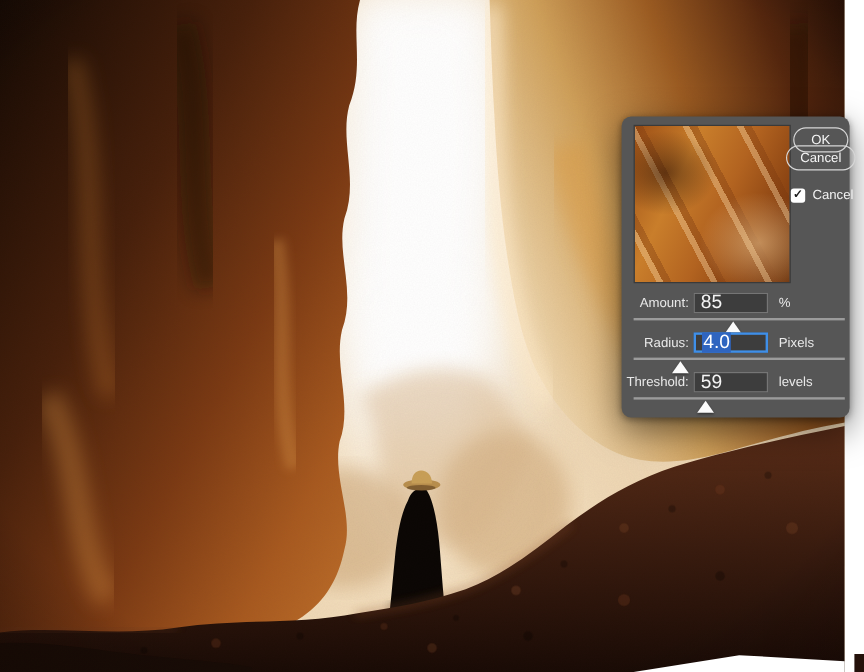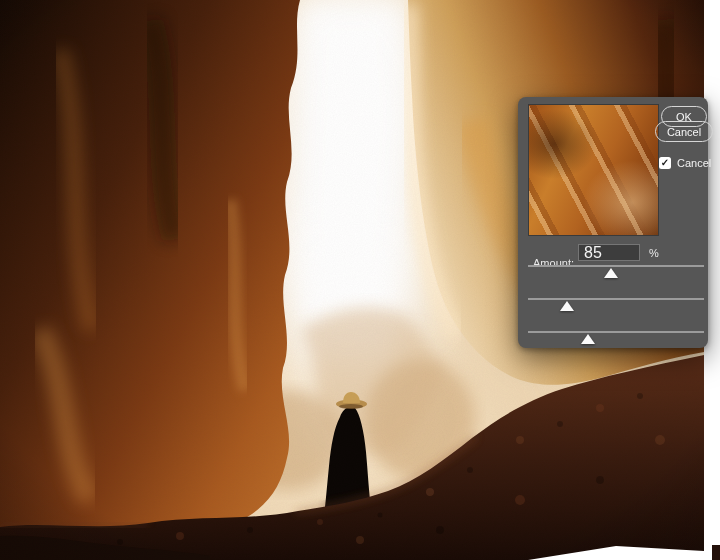--- a/index.html
+++ b/index.html
@@ -28,21 +28,21 @@
     line-height:18px;text-align:center;cursor:pointer;padding:0;}
   .btn-ok{left:143px;top:9px;width:46px;height:21px;}
   .btn-cancel{left:137px;top:24px;width:58px;height:21px;}
   .chk-row{position:absolute;left:141px;top:59px;height:14px;display:flex;align-items:center;}
   .chk{width:12px;height:12px;background:#ffffff;border-radius:2.5px;color:#1a1a1a;font-size:10px;
     line-height:12px;text-align:center;font-weight:bold;}
   .chk-label{margin-left:6px;color:#f2f2f2;}
 
   .row{position:absolute;left:0;width:100%;height:18px;}
   .row-amount{top:147px;} .row-radius{top:180px;} .row-threshold{top:213px;}
-  .row .lbl{position:absolute;left:0;top:13px;width:56px;text-align:right;color:#e9e9e9;}
+  .row .lbl{position:absolute;left:0;top:3px;width:56px;text-align:right;color:#e9e9e9;}
   .num-field{position:absolute;left:60px;top:0;width:62px;height:17px;box-sizing:border-box;
     background:#3d3d3d;border:1px solid #757575;color:#f4f4f4;font-size:16px;
     font-family:"Liberation Sans",sans-serif;padding:0 0 0 5px;line-height:15px;}
   .num-field.focused{border:2px solid #3f8fe8;line-height:13px;}
   .num-field .sel{background:#2f65c0;color:#ffffff;padding:0 1px;}
   .row .unit{position:absolute;left:131px;top:3px;color:#e9e9e9;}
 
   .slider{position:absolute;left:10px;right:4px;height:14px;cursor:pointer;}
   .slider-amount{top:168px;} .slider-radius{top:201px;} .slider-threshold{top:234px;}
   .slider::before{content:"";position:absolute;left:0;right:0;top:0;height:2px;background:#9b9b9b;}
@@ -188,22 +188,34 @@
 
     <div class="row row-amount">
       <span class="lbl">Amount:</span>
       <input class="num-field" readonly="" value="85" style="">
       <span class="unit">%</span>
     </div>
     <div class="slider slider-amount">
       <div class="thumbtri" style="left: calc(47% - 7px);"></div>
     </div>
 
+    <div class="row row-radius">
+      <span class="lbl">Radius:</span>
+      <div class="num-field focused">
+        <span class="sel">4.0</span>
+      </div>
+      <span class="unit">Pixels</span>
+    </div>
     <div class="slider slider-radius">
       <div class="thumbtri" style="left: calc(22% - 7px);"></div>
     </div>
 
+    <div class="row row-threshold">
+      <span class="lbl">Threshold:</span>
+      <input class="num-field" readonly="" value="59" style="">
+      <span class="unit">levels</span>
+    </div>
     <div class="slider slider-threshold">
       <div class="thumbtri" style="left: calc(34% - 7px);"></div>
     </div>
 
   </div>
 </div>
 
 </body></html>

